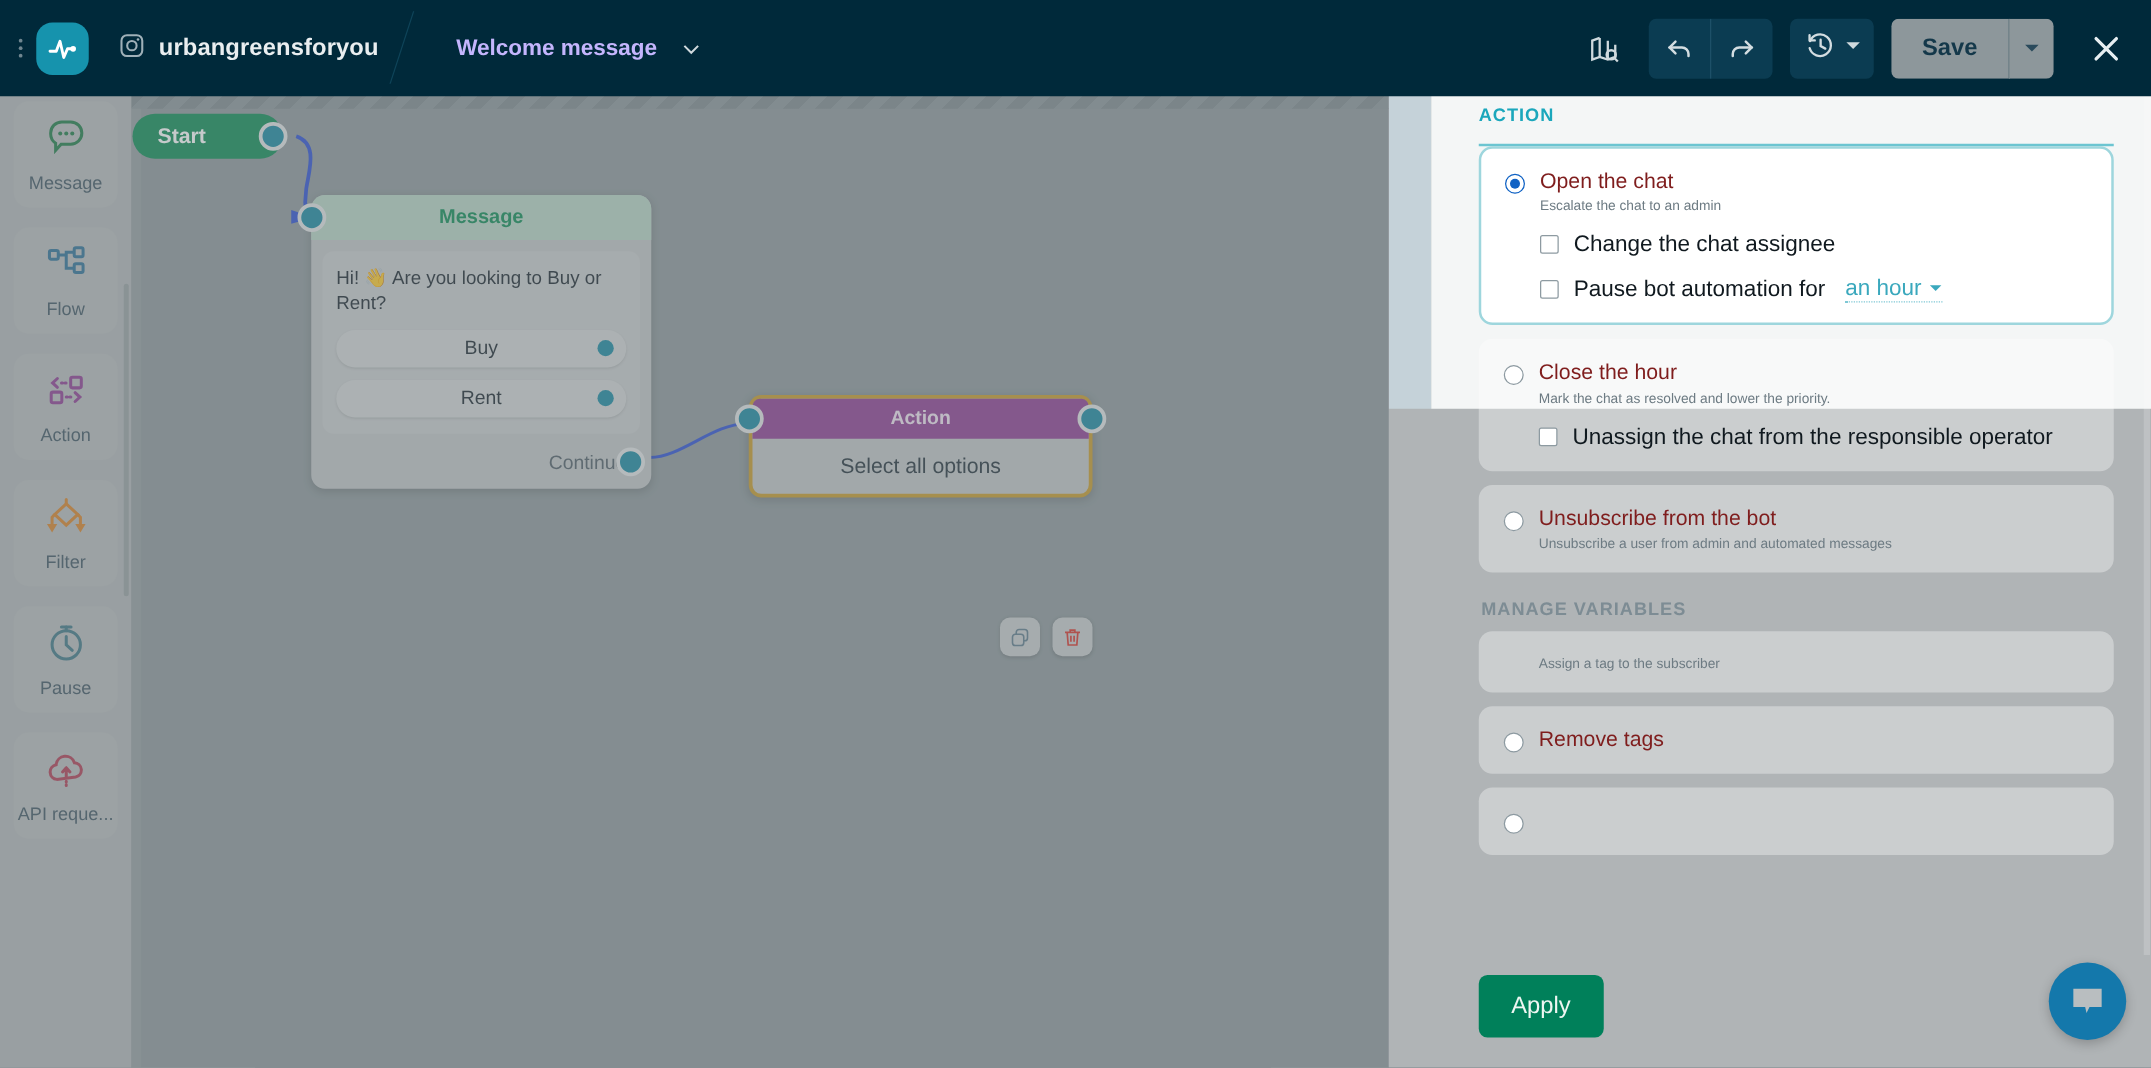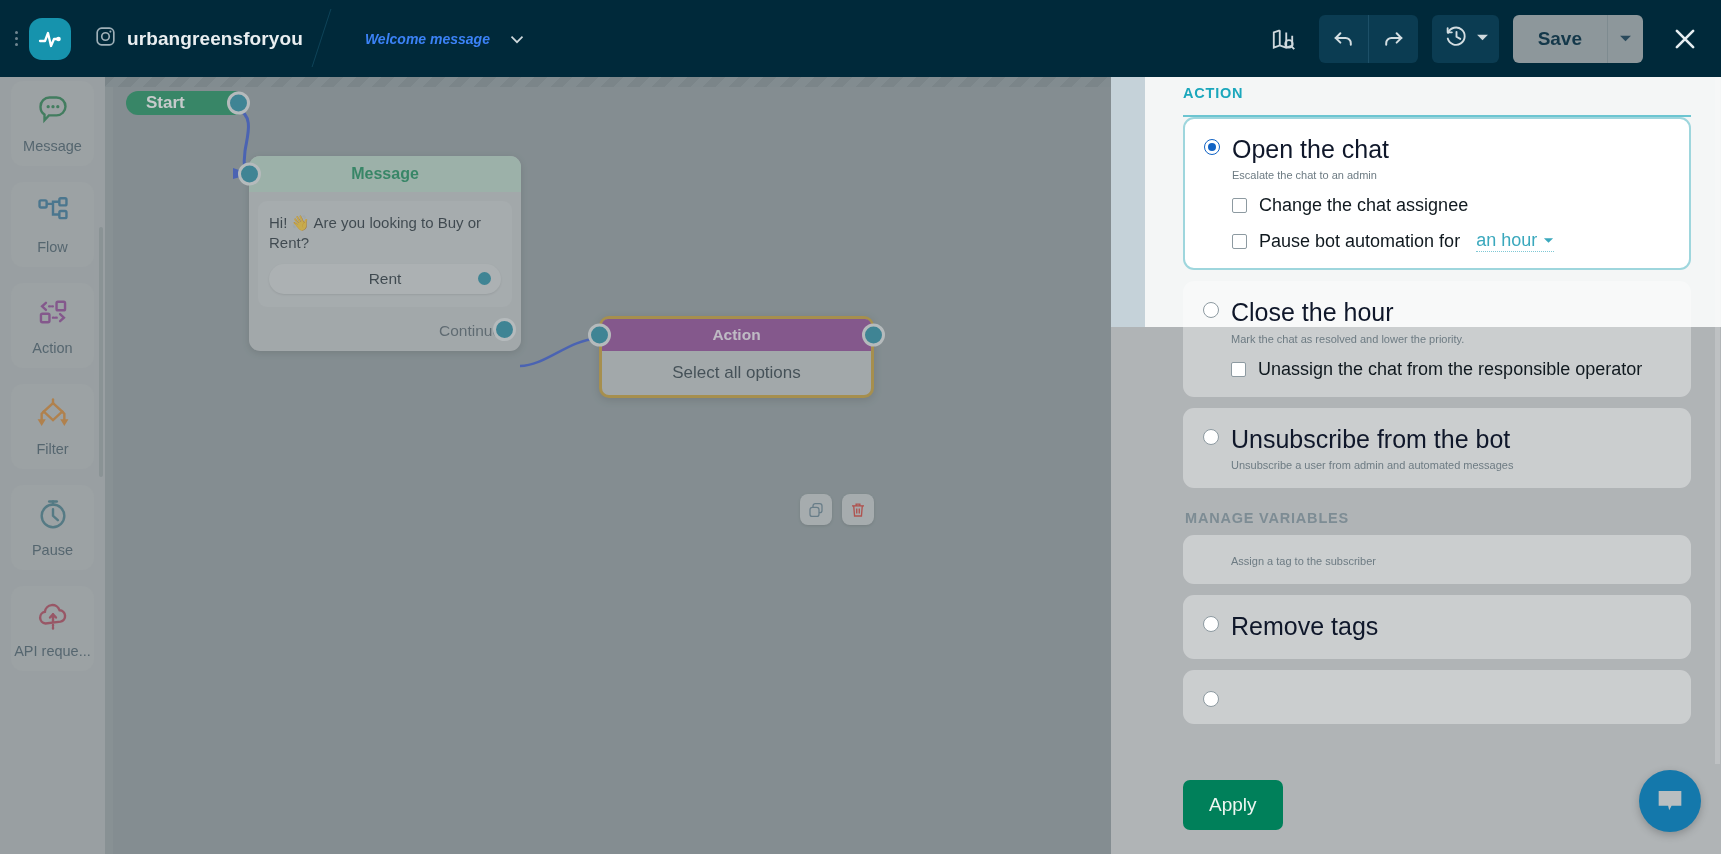--- a/index.html
+++ b/index.html
@@ -24,21 +24,21 @@
   }
   .brand-sep {
     width: 40px; height: 67px; position: relative;
   }
   .brand-sep::after {
     content: ""; position: absolute; left: 18px; top: 4px;
     width: 1px; height: 58px; background: #0e4459; transform: skewX(-18deg);
   }
   .acct { display: flex; align-items: center; gap: 11px; margin-left: 24px; }
   .acct-name { color: #e9eef0; font-size: 19px; font-weight: bold; letter-spacing: .1px; }
-  .bc-title { color: #3b82f6; font-size: 14px; font-weight: bold; margin-left: 22px; font-style: italic; }
+  .bc-title { color: #c4b5fd; font-size: 18px; font-weight: bold; margin-left: 22px; }
   .bc-caret { margin-left: 16px; display: flex; align-items: center; }
   .hdr-right { margin-left: auto; display: flex; align-items: center; gap: 14px; padding-right: 14px; }
   .icon-btn {
     width: 44px; height: 44px; display: flex; align-items: center; justify-content: center;
     border-radius: 6px; cursor: pointer;
   }
   .btn-group {
     display: flex; align-items: center; background: #0b3c52; border-radius: 6px; height: 48px; overflow: hidden;
   }
   .btn-group > div { width: 49px; height: 48px; display: flex; align-items: center; justify-content: center; cursor: pointer; }
@@ -71,21 +71,21 @@
     background: #8d979b; z-index: 10; overflow: hidden;
   }
   .hatch {
     position: absolute; left: 0; top: 0; width: 100%; height: 20px;
     background: repeating-linear-gradient(-45deg, #8a9499 0 9px, #7e888d 9px 18px);
   }
   .edge-left { position: absolute; left: 0; top: 20px; width: 8px; height: 767px; background: #949da1; }
 
   
   .start-pill {
-    position: absolute; left: 21px; top: 24px; width: 120px; height: 24px;
+    position: absolute; left: 1px; top: 24px; width: 120px; height: 36px;
     background: #0c8a54; border-radius: 20px; display: flex; align-items: center;
     padding-left: 20px; cursor: pointer;
   }
   .start-pill span { color: #fff; font-size: 17px; font-weight: bold; }
   .port {
     width: 17px; height: 17px; border-radius: 50%; background: #1787a0;
     border: 3.5px solid #e2e4e5; box-sizing: content-box;
   }
   .start-pill .port { position: absolute; right: -4px; top: 50%; transform: translateY(-50%); }
 
@@ -164,21 +164,21 @@
   .opt-head { display: flex; align-items: flex-start; gap: 12px; }
   .radio {
     width: 16px; height: 16px; border-radius: 50%; border: 1.6px solid #8d9aa1;
     margin-top: 5px; flex: none; background: #fff; cursor: pointer;
   }
   .radio.on { border: 1.6px solid #1062c4; position: relative; }
   .radio.on::after {
     content: ""; position: absolute; left: 50%; top: 50%; transform: translate(-50%,-50%);
     width: 8px; height: 8px; border-radius: 50%; background: #1062c4;
   }
-  .opt-title { font-size: 25px; color: #0f172a; line-height: 1.25; }
+  .opt-title { font-size: 17px; color: #7f1d1d; line-height: 1.25; }
   .opt-desc { font-size: 11px; color: #6d7b83; margin: 4px 0 0 28px; }
   .sub-row { display: flex; align-items: center; gap: 12px; margin: 14px 0 0 28px; }
   .chk {
     width: 15px; height: 15px; border: 1.5px solid #8d9aa1; border-radius: 2px;
     background: #fff; flex: none; cursor: pointer;
   }
   .sub-lbl { font-size: 18px; color: #10191f; }
   .dd-link { color: #3aa8bd; font-size: 18px; border-bottom: 1.5px dotted #7fc8d5; display: inline-flex; align-items: center; gap: 6px; cursor: pointer; margin-left: 4px; }
 
   .apply-wrap { position: absolute; left: 72px; bottom: 24px; z-index: 70; }
@@ -300,20 +300,24 @@
     </div>
 
     <div class="node-msg">
       <div class="msg-head">
         <span class="port"></span>
         <span>Message</span>
       </div>
       <div class="msg-body">
         <div class="msg-text">Hi! 👋 Are you looking to Buy or Rent?</div>
         <div class="opt-btn">
+          <span>Buy</span>
+          <span class="dot"></span>
+        </div>
+        <div class="opt-btn">
           <span>Rent</span>
           <span class="dot"></span>
         </div>
       </div>
       <div class="continue-row">
         <span>Continue</span>
         <span class="port"></span>
       </div>
     </div>
 

